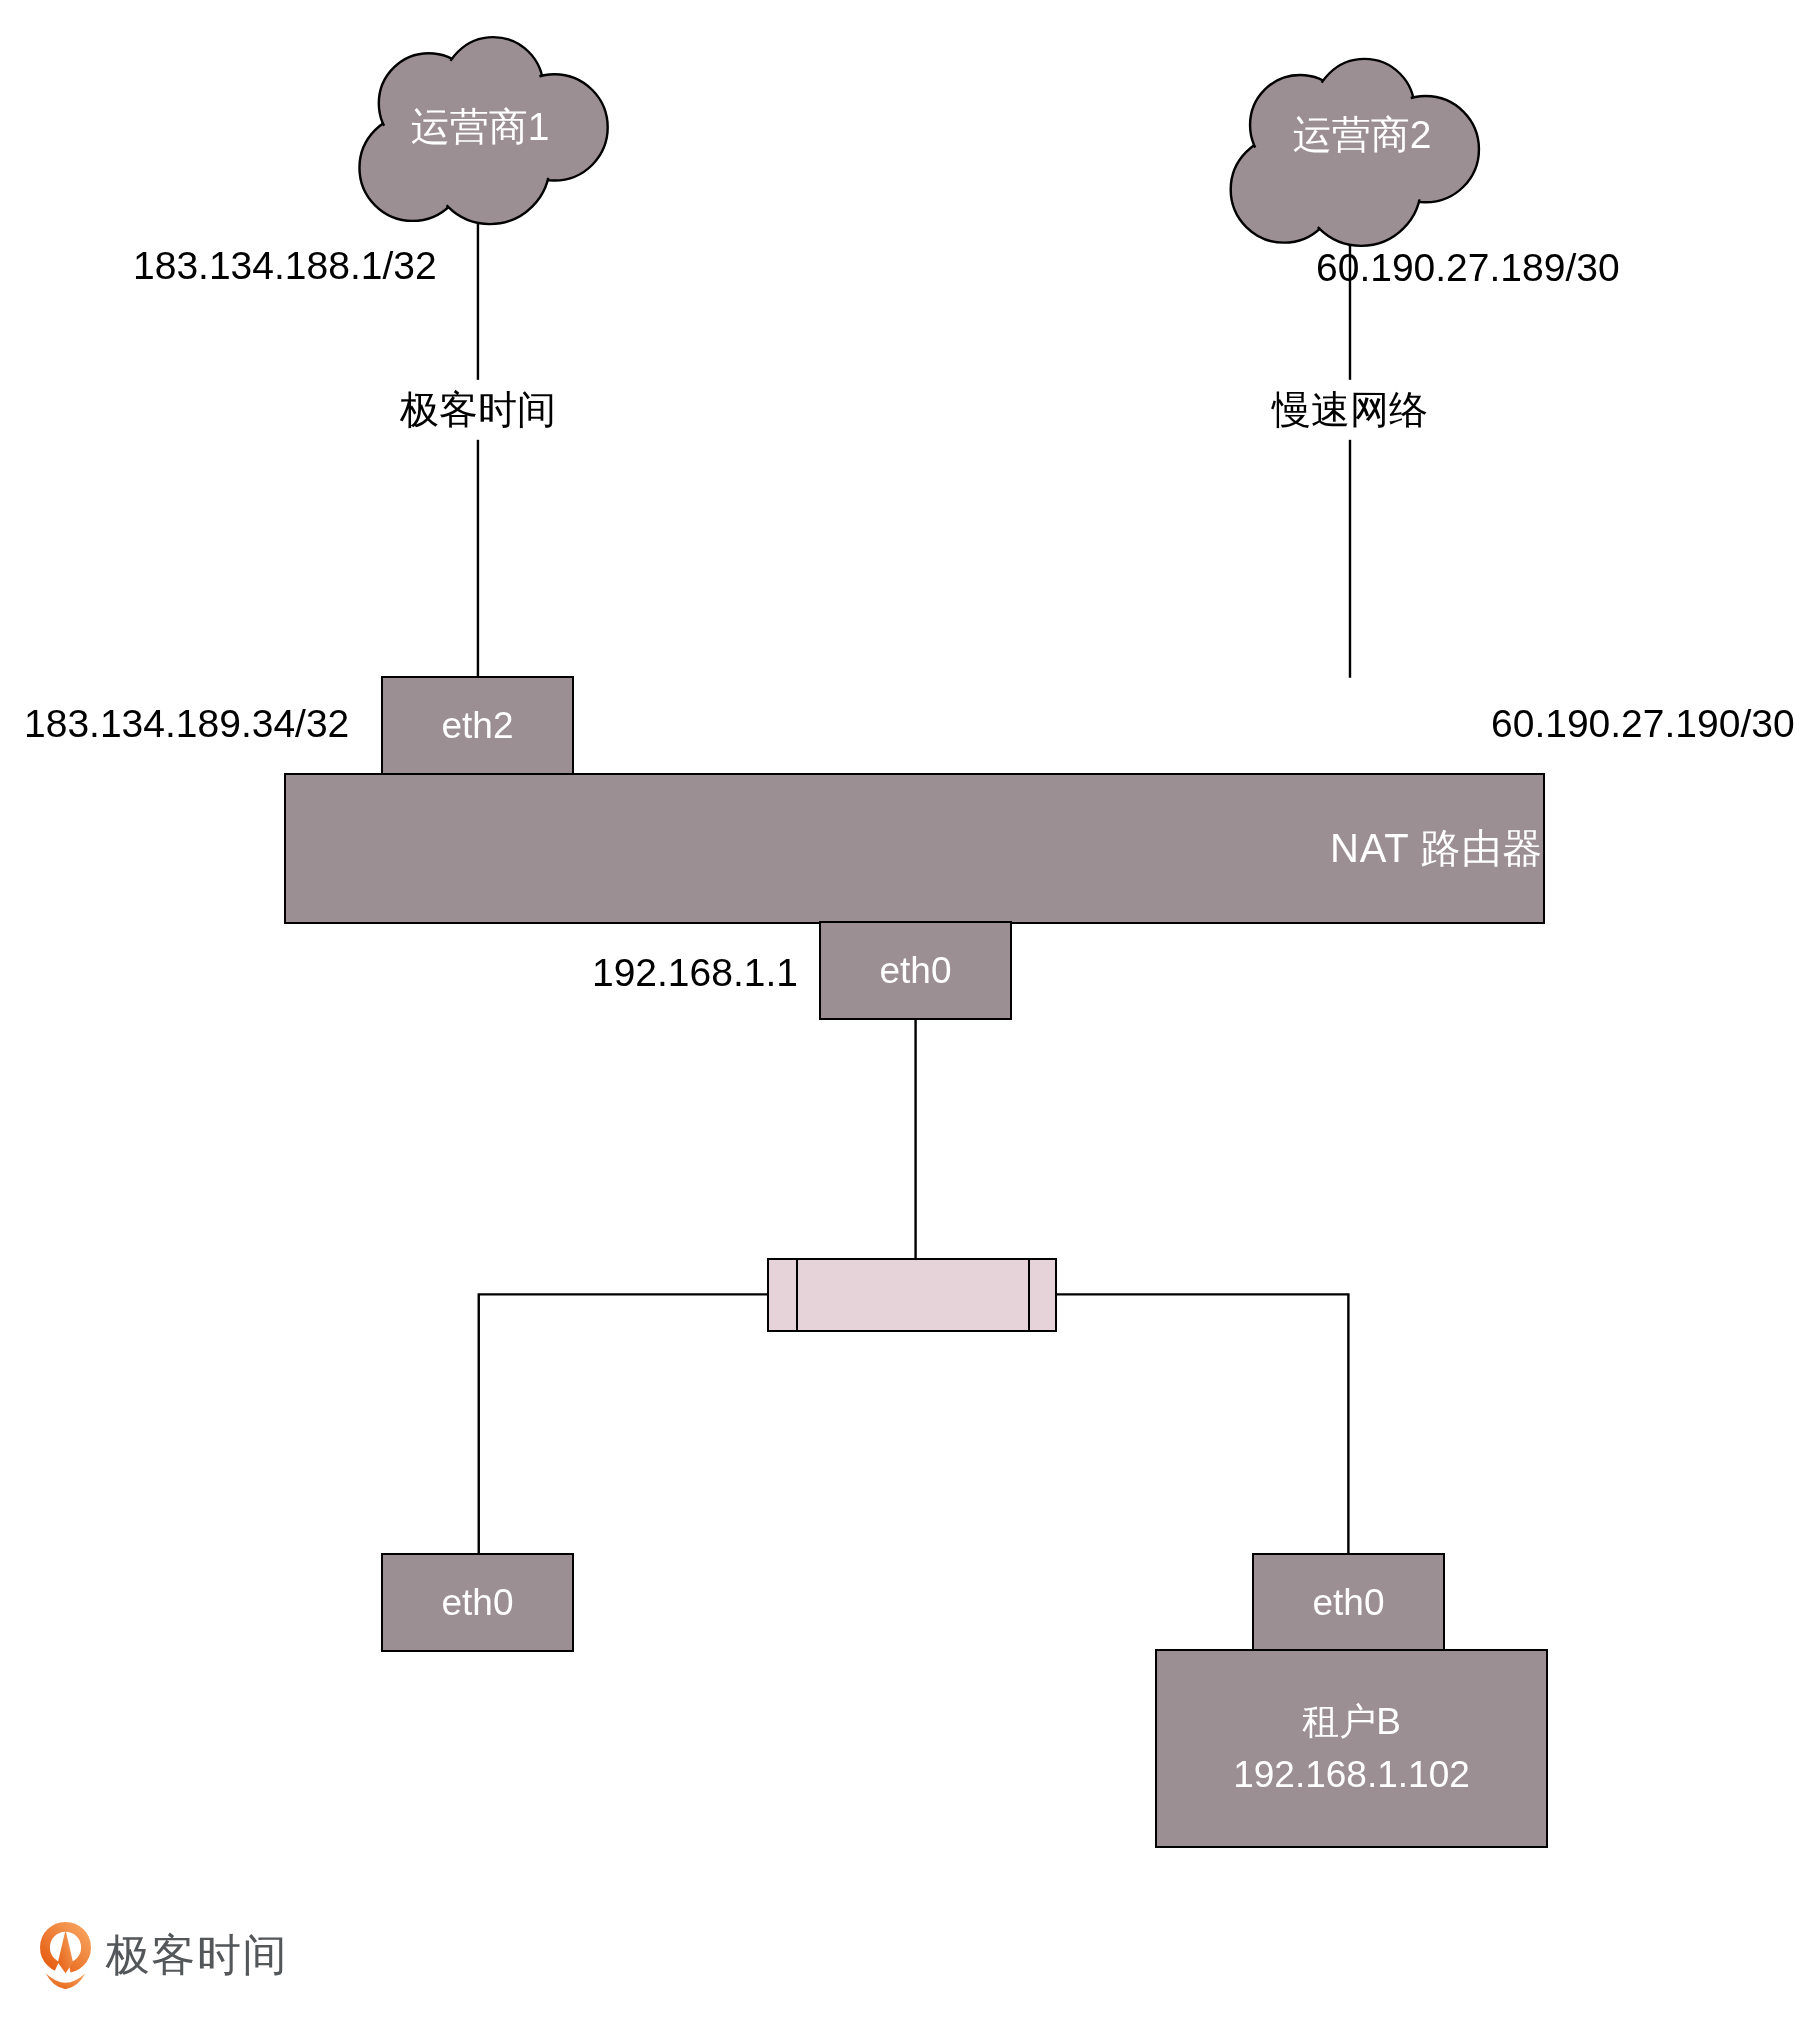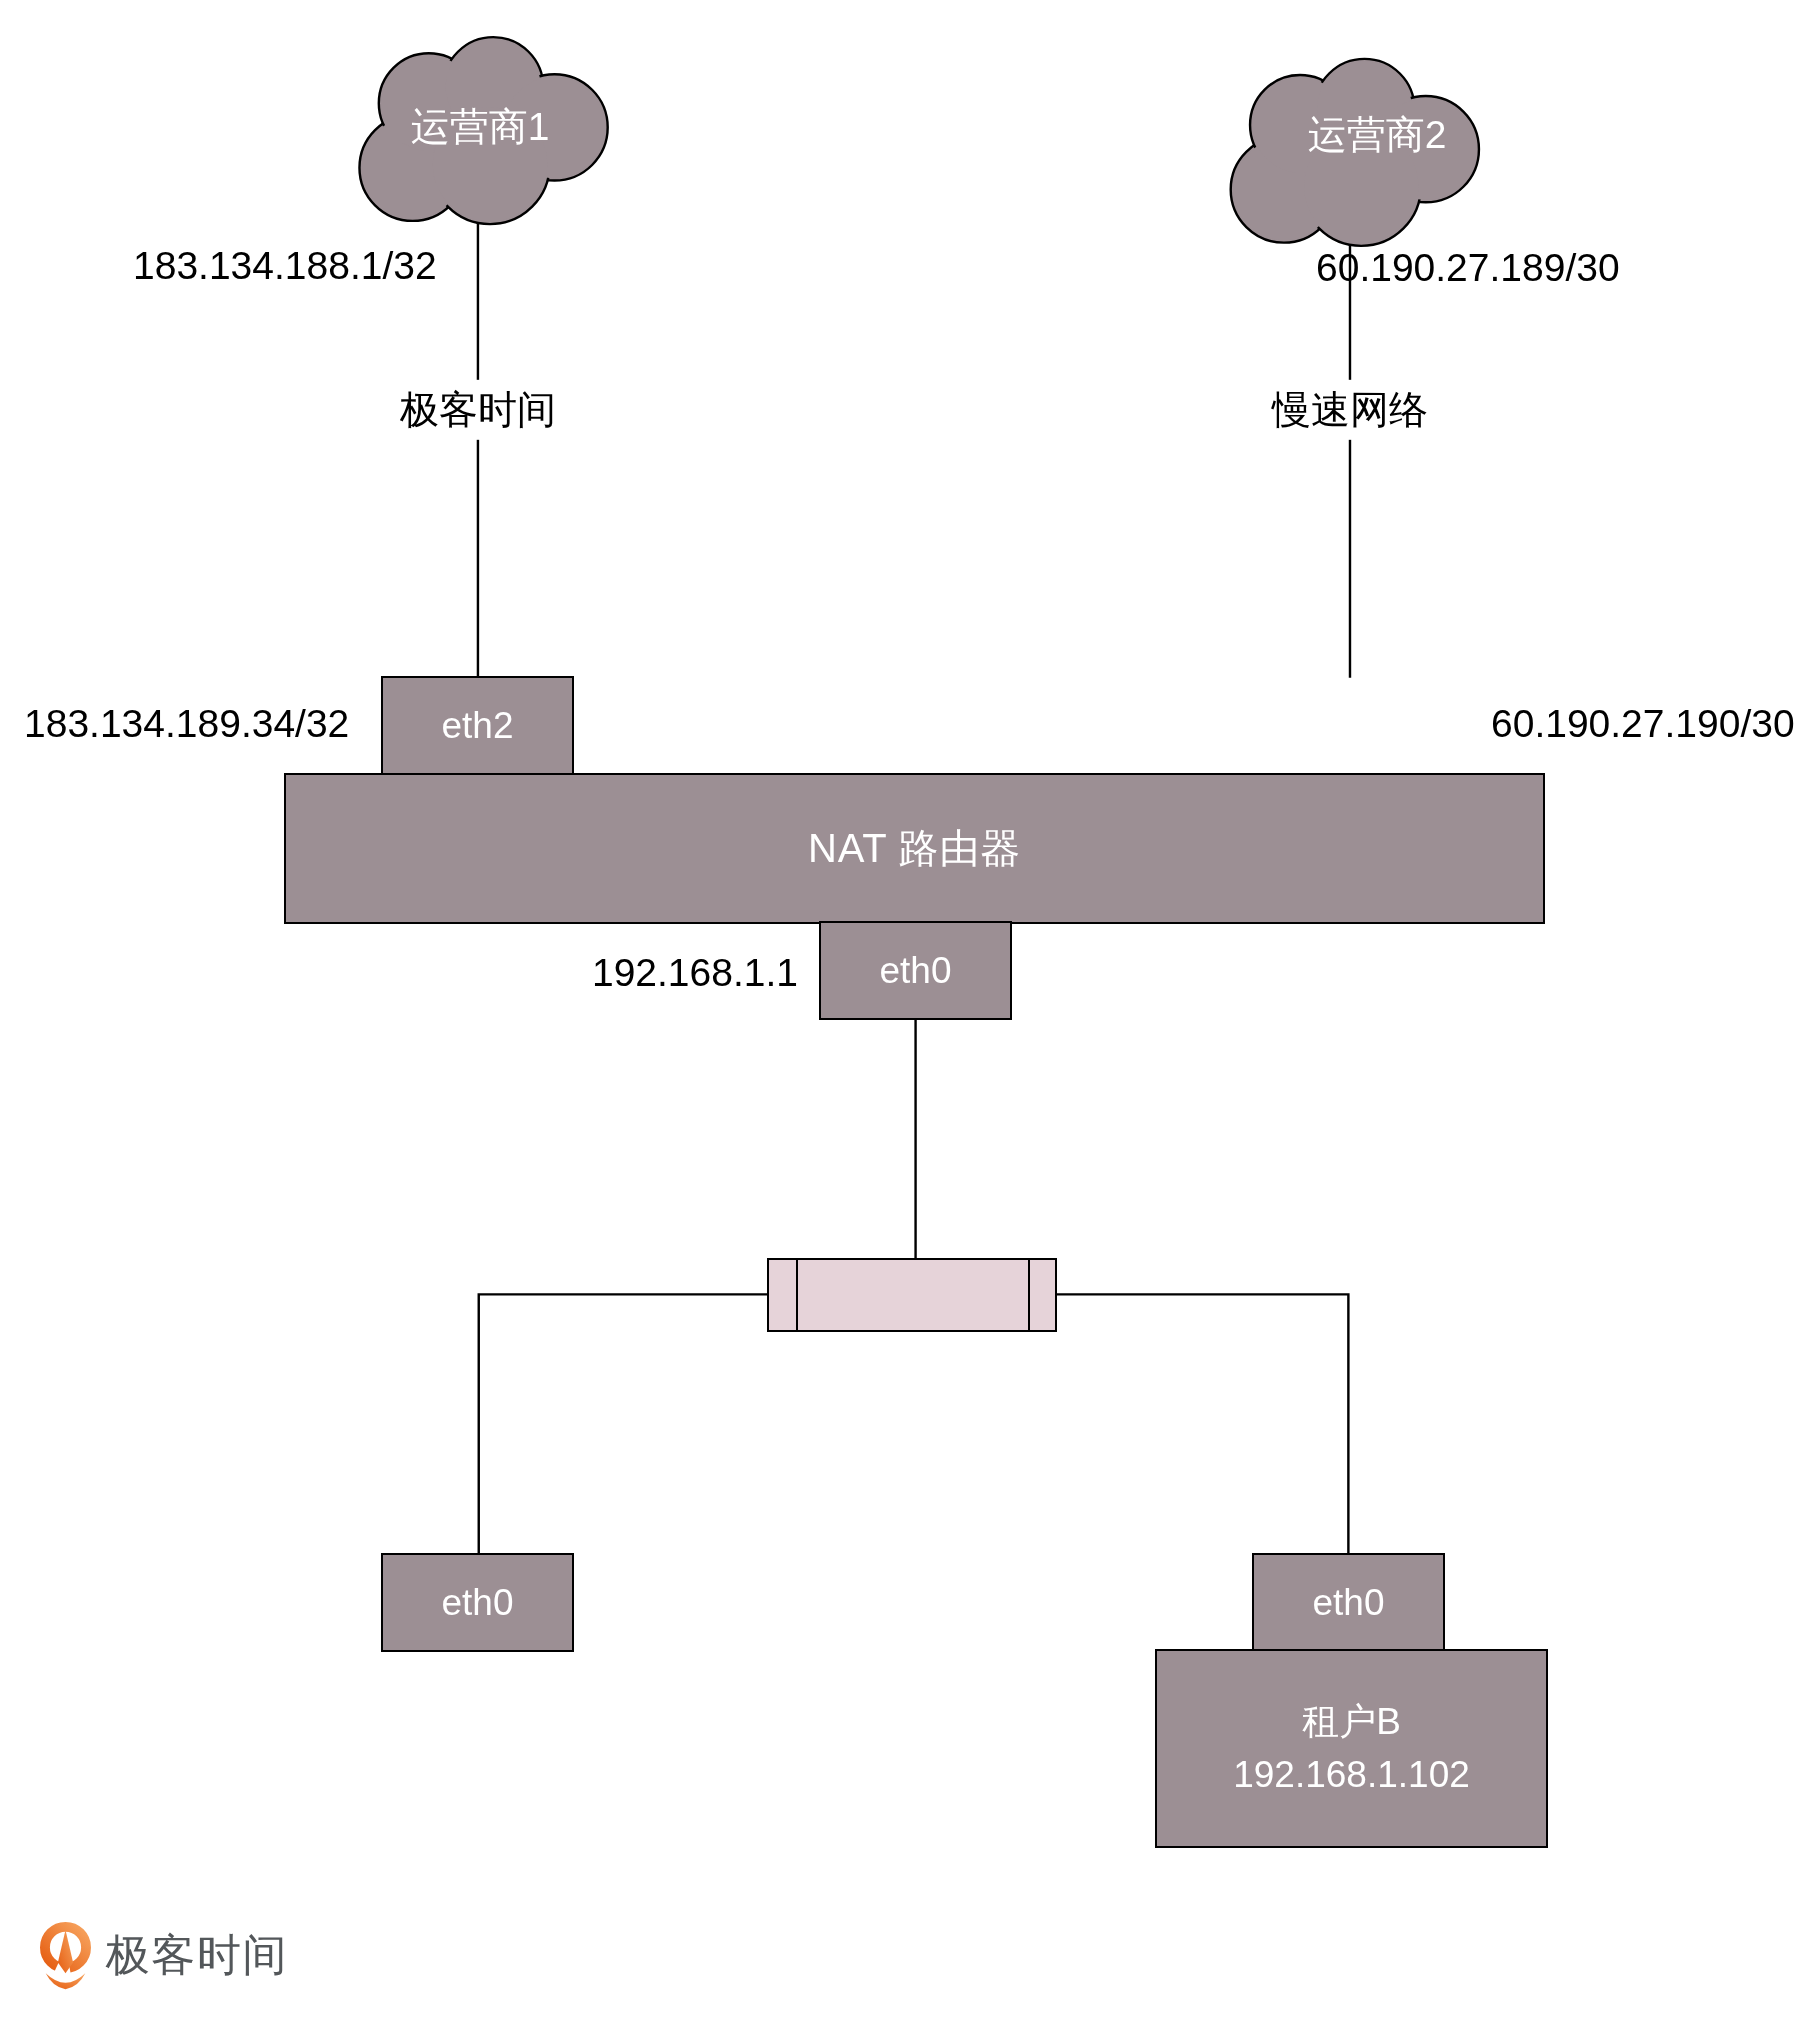--- a/index.html
+++ b/index.html
@@ -118,36 +118,36 @@
     </g>
 
     <line class="wire" x1="593" y1="276" x2="593" y2="841"></line>
     <line class="wire" x1="1675" y1="303" x2="1675" y2="841"></line>
     <line class="wire" x1="1136" y1="1264" x2="1136" y2="1562"></line>
     <polyline class="wire" points="952,1606 594,1606 594,1928"></polyline>
     <polyline class="wire" points="1310,1606 1673,1606 1673,1928"></polyline>
   </svg>
 
   <div class="cloud-label" style="left:480px;top:127px;">运营商1</div>
-  <div class="cloud-label" style="left:1362px;top:135px;margin-left:15px;">运营商2</div>
+  <div class="cloud-label" style="left:1362px;top:135px;">运营商2</div>
 
   <div class="ip" style="left:133px;top:243px;">183.134.188.1/32</div>
   <div class="ip" style="left:1316px;top:245px;text-align:center;">60.190.27.189/30</div>
 
   <div class="link-label" style="left:478px;top:410px;">极客时间</div>
   <div class="link-label" style="left:1350px;top:410px;">慢速网络</div>
 
   <div class="node iface" style="left:381px;top:676px;width:193px;height:99px;">
     <span>eth2</span>
   </div>
 
   <div class="ip right-align" style="left:24px;top:701px;width:322px;">183.134.189.34/32</div>
   <div class="ip" style="left:1491px;top:701px;">60.190.27.190/30</div>
 
-  <div class="node router" style="left:284px;top:773px;width:1261px;height:151px;">
+  <div class="node router" style="left:284px;top:773px;width:1261px;height:151px;justify-content:flex-end;">
     <span>NAT 路由器</span>
   </div>
 
   <div class="node iface" style="left:819px;top:921px;width:193px;height:99px;">
     <span>eth0</span>
   </div>
   <div class="ip right-align" style="left:564px;top:950px;width:234px;">192.168.1.1</div>
 
   <div class="switch">
     <div class="switch-cap" style="left:27px;"></div>

